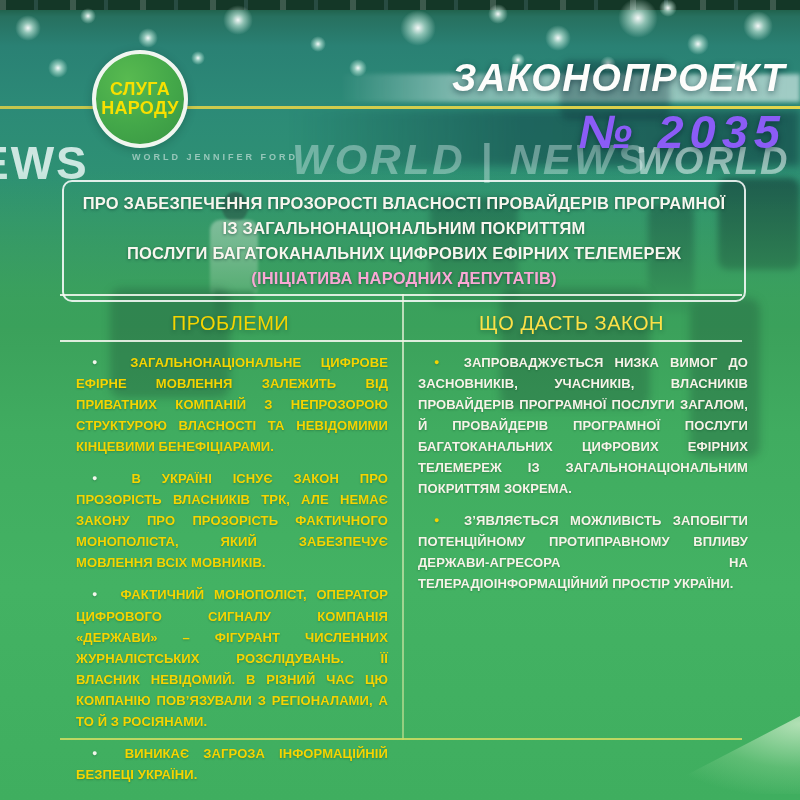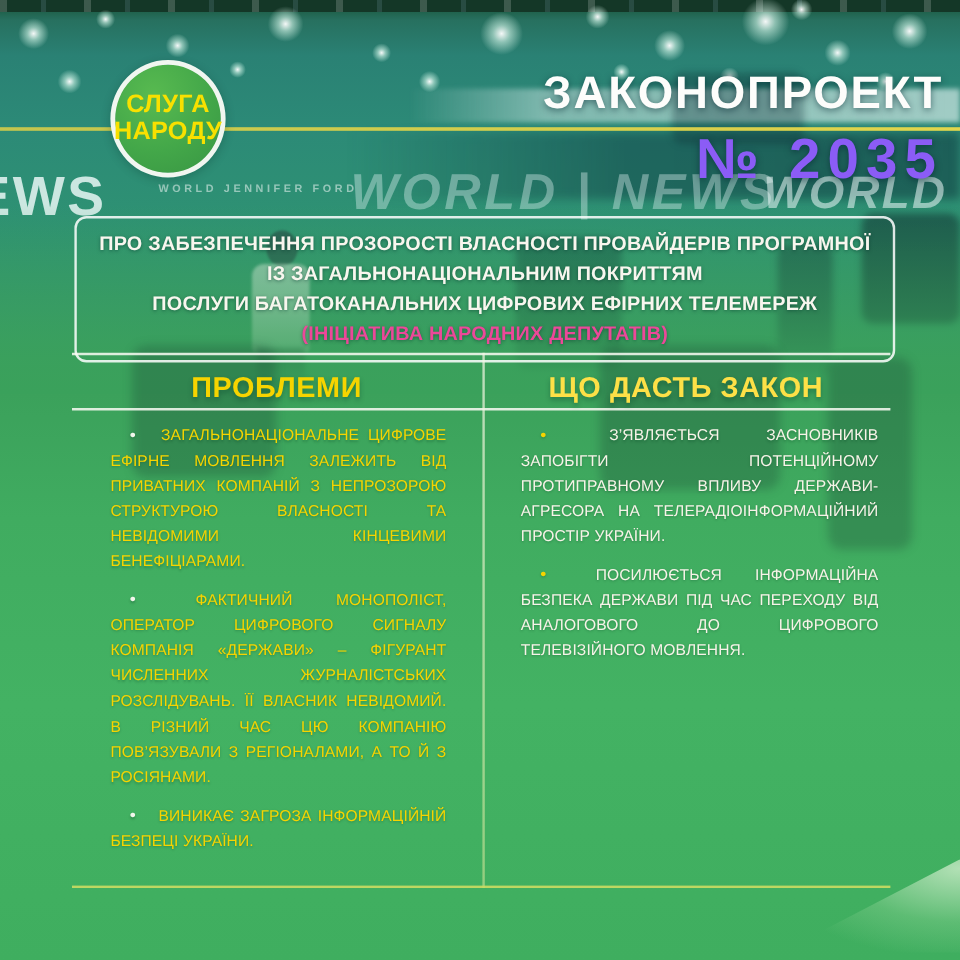--- a/index.html
+++ b/index.html
@@ -63,62 +63,62 @@
     position:absolute;left:0;top:106px;width:800px;height:3px;
     background:linear-gradient(90deg,rgba(222,208,70,.85),rgba(236,219,74,.95));z-index:3;
   }
   .logo{
     position:absolute;left:92px;top:50px;width:96px;height:98px;border-radius:50%;
     border:4px solid #f1f6f0;z-index:4;box-sizing:border-box;
     background:radial-gradient(circle at 36% 28%,#58ba50 0%,#43a749 55%,#389543 100%);
     display:flex;flex-direction:column;align-items:center;justify-content:center;
     box-shadow:0 2px 8px rgba(0,40,30,.25);
   }
-  .logo div{color:#f8e000;font-size:21px;font-weight:700;line-height:1.08;letter-spacing:.3px;}
-  .title-block{position:absolute;right:14px;top:58px;text-align:right;z-index:3;}
+  .logo div{color:#f8e000;font-size:18px;font-weight:700;line-height:1.08;letter-spacing:.3px;}
+  .title-block{position:absolute;right:14px;top:58px;text-align:right;z-index:3;font-style:italic;}
   .title-line1{
     color:#fdfdfb;font-size:38px;font-weight:700;letter-spacing:1.5px;line-height:1.1;
     text-shadow:0 2px 6px rgba(0,32,44,.55);
   }
   .title-line2{
     color:#8b5cf6;font-size:47px;font-weight:700;letter-spacing:6px;line-height:1.0;margin-top:8px;
     text-shadow:0 2px 6px rgba(0,32,44,.55);
   }
   
   .subtitle-box{
     position:absolute;left:62px;top:180px;width:684px;height:122px;box-sizing:border-box;
     border:2px solid rgba(255,255,255,.85);border-radius:10px;z-index:3;
     display:flex;flex-direction:column;justify-content:center;text-align:center;padding:4px 10px;
   }
   .subtitle-box p{margin:0;font-weight:700;font-size:16.5px;line-height:25px;letter-spacing:.2px;
     color:#f8f6ee;text-shadow:0 1px 3px rgba(0,45,40,.5);}
-  .subtitle-box p.initiative{color:#ec4899;}
+  .subtitle-box p.initiative{color:#f9a8d4;}
   
   .header-row{
     position:absolute;left:60px;top:294px;width:682px;height:48px;z-index:3;
     border-top:2px solid rgba(250,252,244,.85);border-bottom:2px solid rgba(250,252,244,.85);
     display:flex;box-sizing:border-box;
   }
   .header-cell{flex:1;display:flex;align-items:center;justify-content:center;
-    font-size:24px;font-weight:700;letter-spacing:.5px;text-shadow:0 2px 4px rgba(0,50,35,.35);margin-top:11px;}
+    font-size:20px;font-weight:400;letter-spacing:.5px;text-shadow:0 2px 4px rgba(0,50,35,.35);margin-top:11px;}
   .header-cell.left{color:#f6d400;}
   .header-cell.right{color:#fde047;}
   .v-divider{
     position:absolute;left:402px;top:294px;width:2px;height:446px;z-index:3;
     background:linear-gradient(180deg,rgba(245,248,230,.7),rgba(215,230,150,.55));
   }
   .bottom-rule{
     position:absolute;left:60px;top:738px;width:682px;height:2px;z-index:3;
     background:#cbdc63;opacity:.9;
   }
   .col{position:absolute;z-index:3;}
   .col-left{left:76px;top:352px;width:312px;}
   .col-right{left:418px;top:352px;width:330px;}
   .col p{
-    margin:0 16px 11px;font-size:13px;font-weight:400;line-height:1.62;letter-spacing:.1px;
+    margin:0 0 11px;font-size:13px;font-weight:700;line-height:1.62;letter-spacing:.1px;
     text-align:justify;text-align-last:left;text-indent:16px;
     text-shadow:0 1px 2px rgba(0,55,30,.3);
   }
   .col-left p{color:#f6d400;}
   .col-right p{color:#f7f3e8;}
   .dot{font-size:9px;vertical-align:2px;margin-right:17px;}
   .col-left .dot{color:#f2f6ec;}
   .col-right .dot{color:#f6d400;}
   
   .page-curl{
@@ -193,24 +193,25 @@
   </div>
 
   <div class="header-row">
     <div class="header-cell left">ПРОБЛЕМИ</div>
     <div class="header-cell right">ЩО ДАСТЬ ЗАКОН</div>
   </div>
   <div class="v-divider"></div>
 
   <div class="col col-left">
     <p><span class="dot">●</span><span>ЗАГАЛЬНОНАЦІОНАЛЬНЕ ЦИФРОВЕ ЕФІРНЕ МОВЛЕННЯ ЗАЛЕЖИТЬ ВІД ПРИВАТНИХ КОМПАНІЙ З НЕПРОЗОРОЮ СТРУКТУРОЮ ВЛАСНОСТІ ТА НЕВІДОМИМИ КІНЦЕВИМИ БЕНЕФІЦІАРАМИ.</span></p>
+    <p><span class="dot">●</span><span>В УКРАЇНІ ІСНУЄ ЗАКОН ПРО ПРОЗОРІСТЬ ВЛАСНИКІВ ТРК, АЛЕ НЕМАЄ ЗАКОНУ ПРО ПРОЗОРІСТЬ ФАКТИЧНОГО МОНОПОЛІСТА, ЯКИЙ ЗАБЕЗПЕЧУЄ МОВЛЕННЯ ВСІХ МОВНИКІВ.</span></p>
     <p><span class="dot">●</span><span>ФАКТИЧНИЙ МОНОПОЛІСТ, ОПЕРАТОР ЦИФРОВОГО СИГНАЛУ КОМПАНІЯ «ДЕРЖАВИ» – ФІГУРАНТ ЧИСЛЕННИХ ЖУРНАЛІСТСЬКИХ РОЗСЛІДУВАНЬ. ЇЇ ВЛАСНИК НЕВІДОМИЙ. В РІЗНИЙ ЧАС ЦЮ КОМПАНІЮ ПОВ’ЯЗУВАЛИ З РЕГІОНАЛАМИ, А ТО Й З РОСІЯНАМИ.</span></p>
     <p><span class="dot">●</span><span>ВИНИКАЄ ЗАГРОЗА ІНФОРМАЦІЙНІЙ БЕЗПЕЦІ УКРАЇНИ.</span></p>
   </div>
 
   <div class="col col-right">
-    <p><span class="dot">●</span><span>З’ЯВЛЯЄТЬСЯ ЗАСНОВНИКІВ ЗАПОБІГТИ ПОТЕНЦІЙНОМУ ПРОТИПРАВНОМУ ВПЛИВУ ДЕРЖАВИ-АГРЕСОРА НА ТЕЛЕРАДІОІНФОРМАЦІЙНИЙ ПРОСТІР УКРАЇНИ.</span></p>
-    <p><span class="dot">●</span><span>ПОСИЛЮЄТЬСЯ ІНФОРМАЦІЙНА БЕЗПЕКА ДЕРЖАВИ ПІД ЧАС ПЕРЕХОДУ ВІД АНАЛОГОВОГО ДО ЦИФРОВОГО ТЕЛЕВІЗІЙНОГО МОВЛЕННЯ.</span></p>
+    <p><span class="dot">●</span><span>ЗАПРОВАДЖУЄТЬСЯ НИЗКА ВИМОГ ДО ЗАСНОВНИКІВ, УЧАСНИКІВ, ВЛАСНИКІВ ПРОВАЙДЕРІВ ПРОГРАМНОЇ ПОСЛУГИ ЗАГАЛОМ, Й ПРОВАЙДЕРІВ ПРОГРАМНОЇ ПОСЛУГИ БАГАТОКАНАЛЬНИХ ЦИФРОВИХ ЕФІРНИХ ТЕЛЕМЕРЕЖ ІЗ ЗАГАЛЬНОНАЦІОНАЛЬНИМ ПОКРИТТЯМ ЗОКРЕМА.</span></p>
+    <p><span class="dot">●</span><span>З’ЯВЛЯЄТЬСЯ МОЖЛИВІСТЬ ЗАПОБІГТИ ПОТЕНЦІЙНОМУ ПРОТИПРАВНОМУ ВПЛИВУ ДЕРЖАВИ-АГРЕСОРА НА ТЕЛЕРАДІОІНФОРМАЦІЙНИЙ ПРОСТІР УКРАЇНИ.</span></p>
   </div>
 
   <div class="bottom-rule"></div>
   <div class="page-curl"></div>
 </div>
 
 </body></html>

